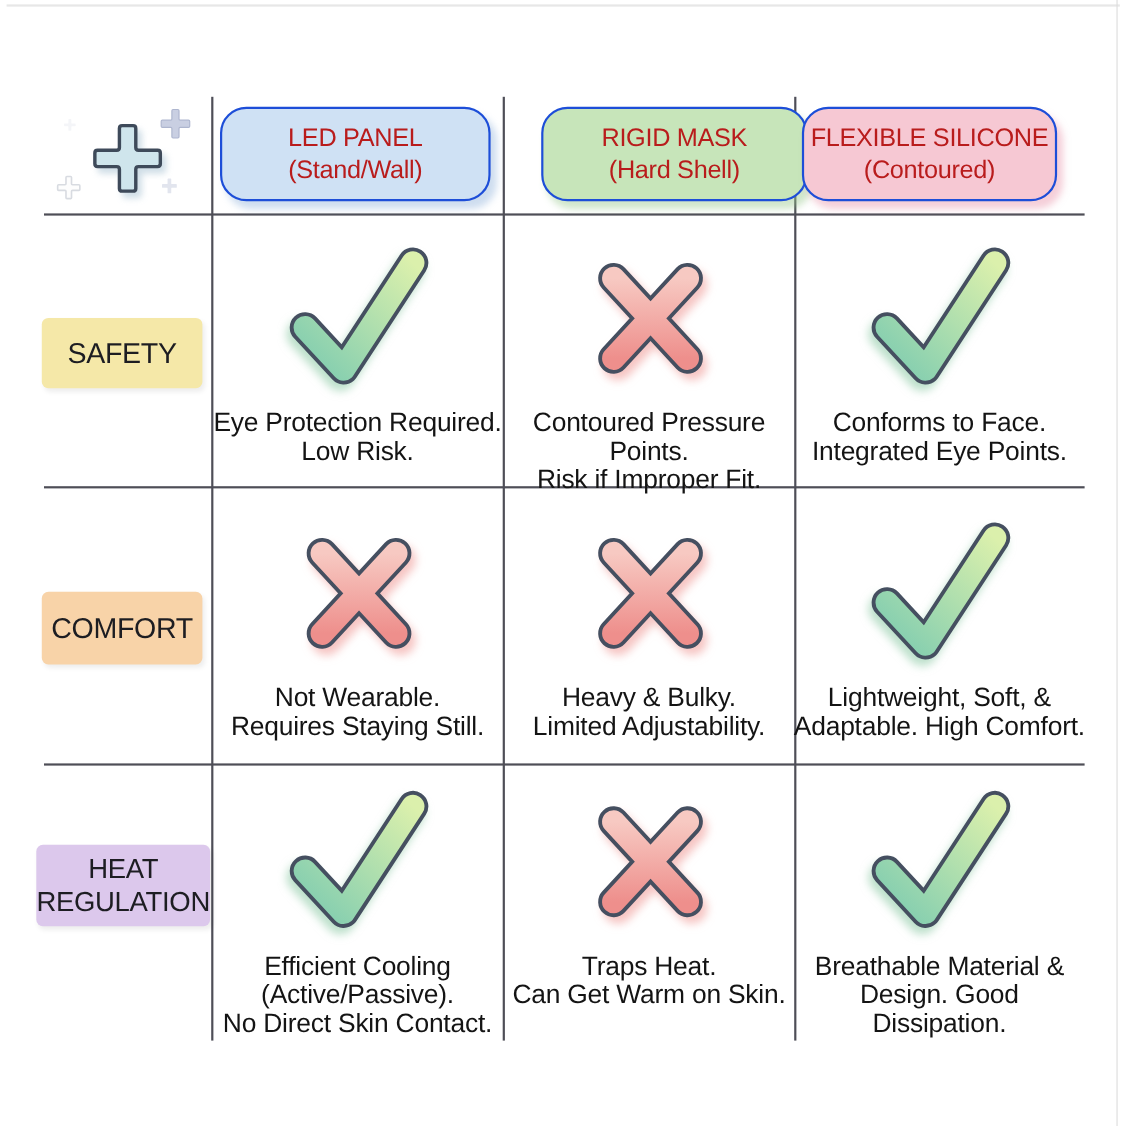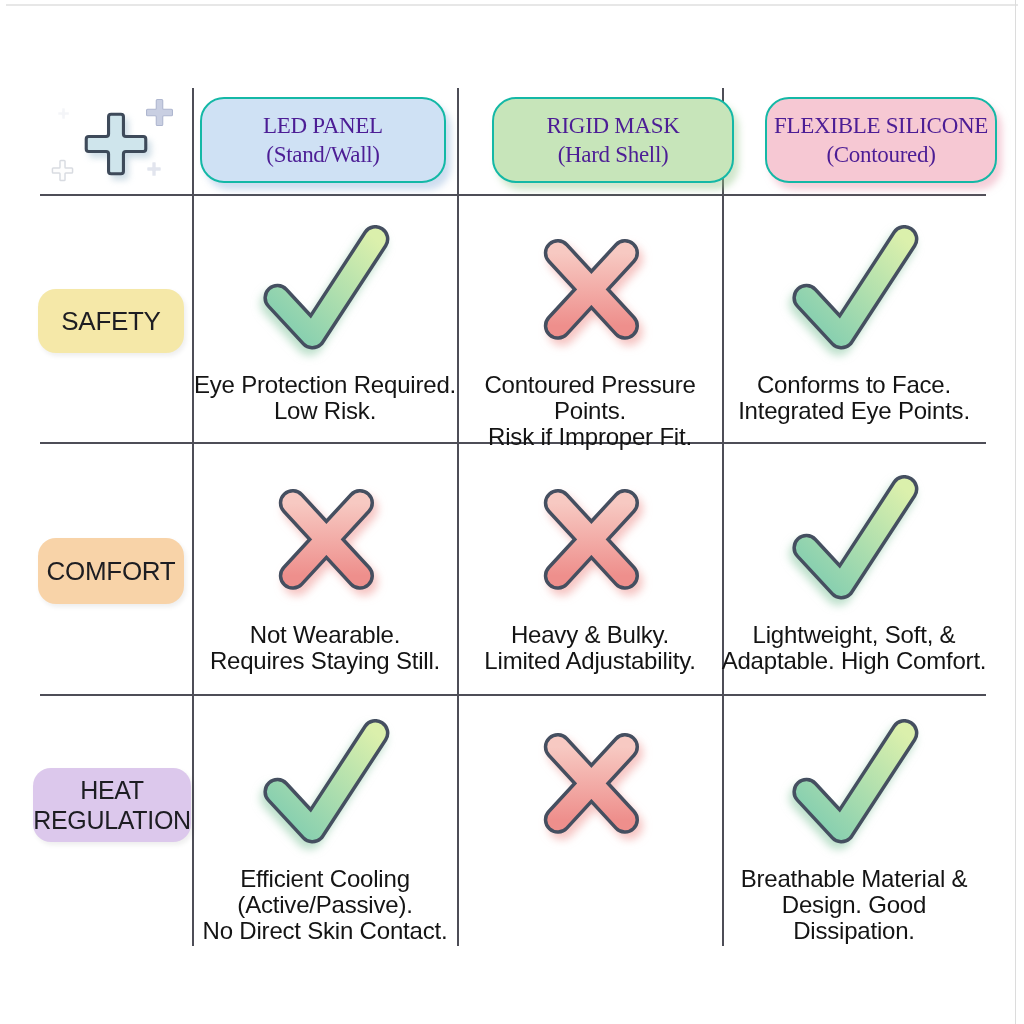--- a/index.html
+++ b/index.html
@@ -12,32 +12,32 @@
   .edge-right{position:absolute;right:8px;top:0;width:1px;height:1024px;background:#dcdcdc;}
 
   
   .vline{position:absolute;top:88px;width:2px;height:858px;}
   .vline.v1{left:192px}.vline.v2{left:457px}.vline.v3{left:722px}
   .hline{position:absolute;left:40px;width:946px;height:2px;}
   .hline.h1{top:194px}.hline.h2{top:442px}.hline.h3{top:694px}
 
   
   .col-chip{
-    position:absolute;top:97px;height:86px;border:2px solid #14b8a6;border-radius:24px;
+    position:absolute;top:97px;height:86px;border:2px solid #1d4ed8;border-radius:24px;
     display:flex;align-items:center;justify-content:center;text-align:center;
-    font-size:23px;line-height:29px;font-weight:500;letter-spacing:-0.3px;color:#4c1d95;
-    white-space:pre-line;box-sizing:border-box;font-family:Liberation Serif, serif;
+    font-size:23px;line-height:29px;font-weight:500;letter-spacing:-0.3px;color:#b91c1c;
+    white-space:pre-line;box-sizing:border-box;
   }
   .col-chip.c1{left:200px;width:246px;box-shadow:5px 7px 7px rgba(147,180,220,.45);}
   .col-chip.c2{left:492px;width:242px;box-shadow:5px 7px 7px rgba(150,200,140,.45);}
-  .col-chip.c3{left:729px;width:232px;box-shadow:5px 7px 7px rgba(235,160,180,.5);margin-left:36px;}
+  .col-chip.c3{left:729px;width:232px;box-shadow:5px 7px 7px rgba(235,160,180,.5);}
 
   
   .row-chip{
-    position:absolute;border-radius:18px;display:flex;align-items:center;justify-content:center;
+    position:absolute;border-radius:6px;display:flex;align-items:center;justify-content:center;
     text-align:center;font-size:26px;line-height:31px;font-weight:400;letter-spacing:-0.3px;color:#1d1d22;
     box-shadow:2px 3px 5px rgba(0,0,0,.07);box-sizing:border-box;padding:0 6px;
   }
   .row-chip.r1{left:38px;top:289px;width:146px;height:64px;}
   .row-chip.r2{left:38px;top:538px;width:146px;height:66px;}
   .row-chip.r3{left:33px;top:768px;width:158px;height:74px;font-size:25px;line-height:30px;}
 
   
   .mark{position:absolute;width:150px;height:140px;}
   .mark svg{width:100%;height:100%;display:block;}
@@ -197,16 +197,18 @@
       </svg>
     </div>
   <div class="mark mr3 mc3 mark-check">
       <svg viewBox="0 0 100 100">
         <use href="#shape-check"></use>
       </svg>
     </div>
   <div class="note nr3 nc1">Efficient Cooling
 (Active/Passive).
 No Direct Skin Contact.</div>
+  <div class="note nr3 nc2">Traps Heat.
+Can Get Warm on Skin.</div>
   <div class="note nr3 nc3">Breathable Material &amp;
 Design. Good Dissipation.</div>
 
 </div>
 
 </body></html>

